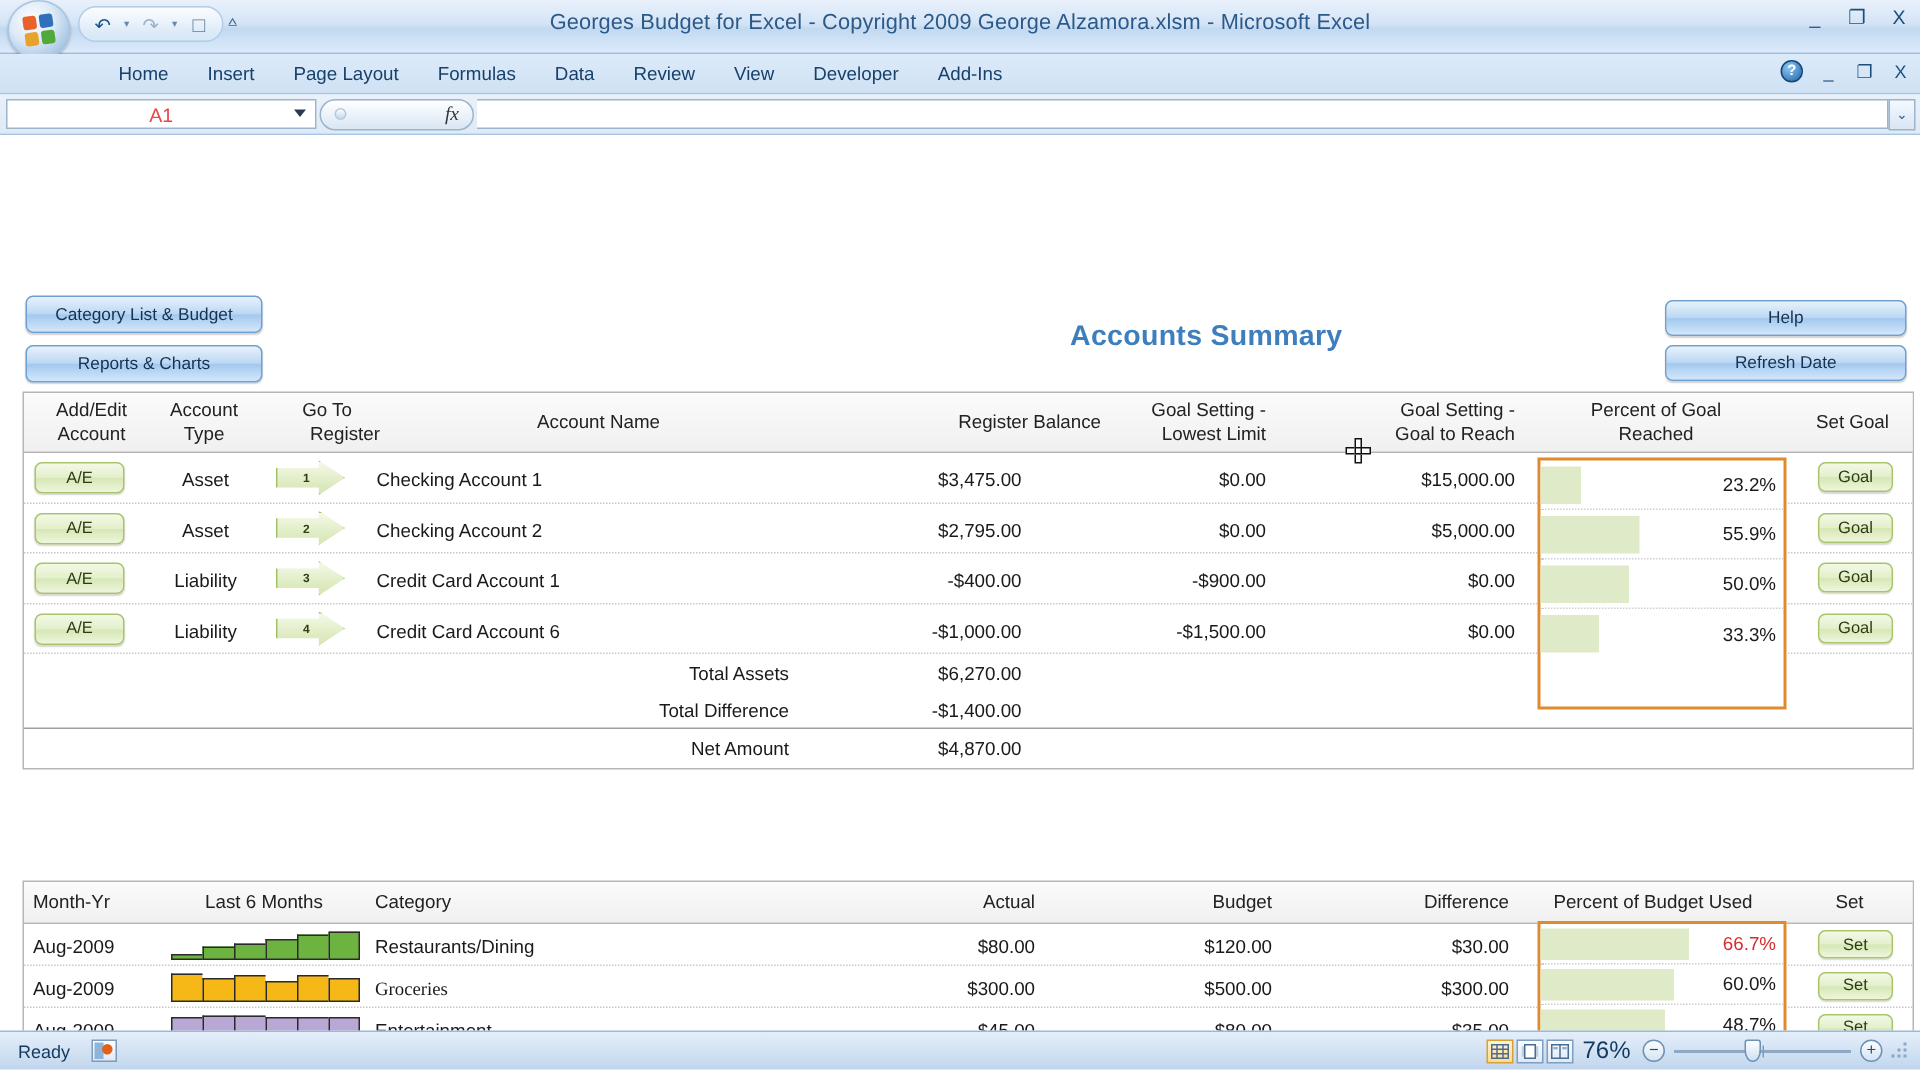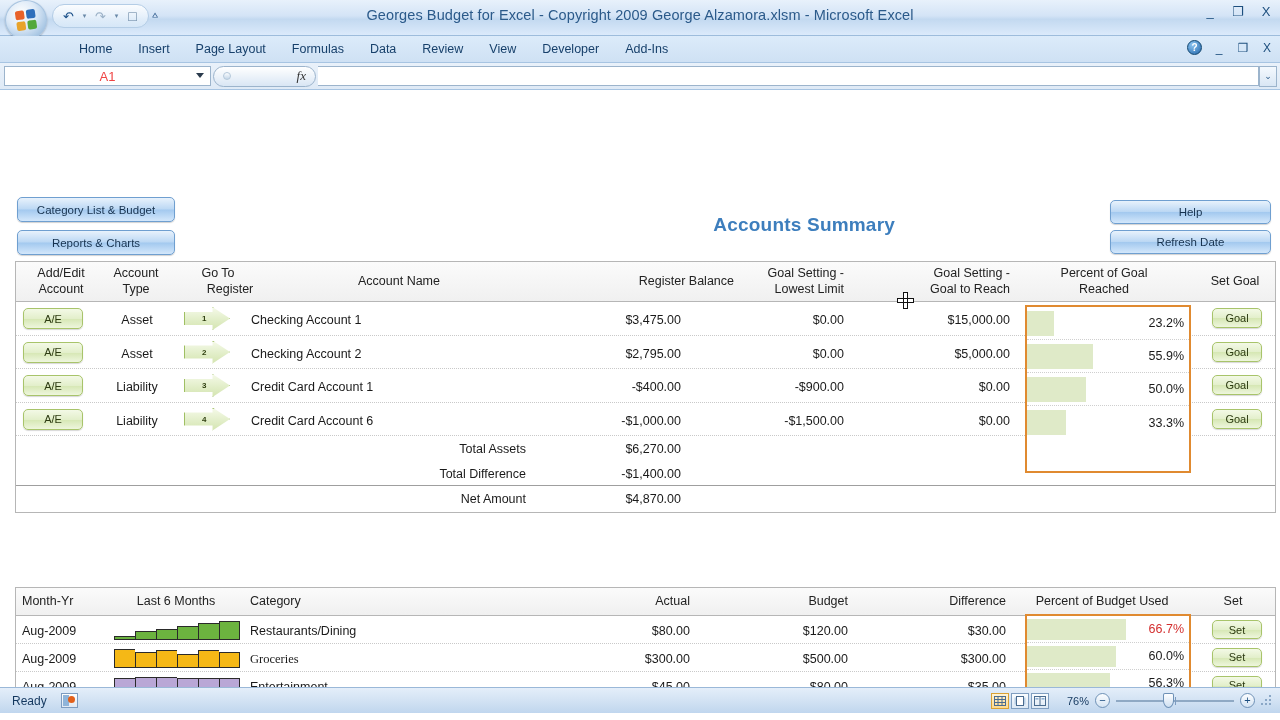--- a/index.html
+++ b/index.html
@@ -266,21 +266,21 @@
     content:""; position:absolute; right:2px; top:2px; width:7px; height:7px;
     background:#e2601a; border-radius:50%;
   }
   .status-right { margin-left:auto; display:flex; align-items:center; gap:6px; padding-right:8px;}
   .view-btns { display:flex; gap:2px; }
   .vbtn {
     width:18px;height:16px;border:1px solid #7f9ec0; background:linear-gradient(#fafdff,#dde9f5);
     display:flex;align-items:center;justify-content:center;
   }
   .vbtn.active { border-color:#d9a134; background:linear-gradient(#fff4d6,#ffd98a); }
-  .zoom-pct { font-size:11px; color:#14385f; width:34px; text-align:right; }
+  .zoom-pct { font-size:16px; color:#14385f; width:34px; text-align:left; }
   .zcircle {
     width:15px;height:15px;border-radius:50%;
     border:1px solid #6e91b6; background:linear-gradient(#fbfdff,#d5e4f3);
     display:flex;align-items:center;justify-content:center;
     font-size:11px;color:#1b4e80;line-height:11px;
   }
   .zslider { position:relative; width:118px; height:15px; }
   .zslider .track { position:absolute; left:0; top:7px; width:118px; height:2px; background:#8fa9c4;}
   .zslider .tick { position:absolute; left:59px; top:4px; width:1px; height:8px; background:#7d9cc0;}
   .zslider .thumb {
@@ -560,21 +560,21 @@
           <div class="pctrow" style="height: 27.1667px;">
             <div class="pctbar" style="width:98.71600000000001px;height:21.166666666666668px;top:3px;"></div>
             <div class="pctlabel red">66.7%</div>
           </div>
           <div class="pctrow" style="height: 27.1667px;">
             <div class="pctbar" style="width:88.8px;height:21.166666666666668px;top:3px;"></div>
             <div class="pctlabel">60.0%</div>
           </div>
           <div class="pctrow" style="height: 27.1667px;">
             <div class="pctbar" style="width:83.324px;height:21.166666666666668px;top:3px;"></div>
-            <div class="pctlabel">56.3%</div>
+            <div class="pctlabel">48.7%</div>
           </div>
         </div>
     </div>
 
     <div class="crosshair" style="left:897px; top:202px;">
       <i class="ch-v"></i>
         <i class="ch-h"></i>
         <i class="ch-c"></i>
     </div>
 

